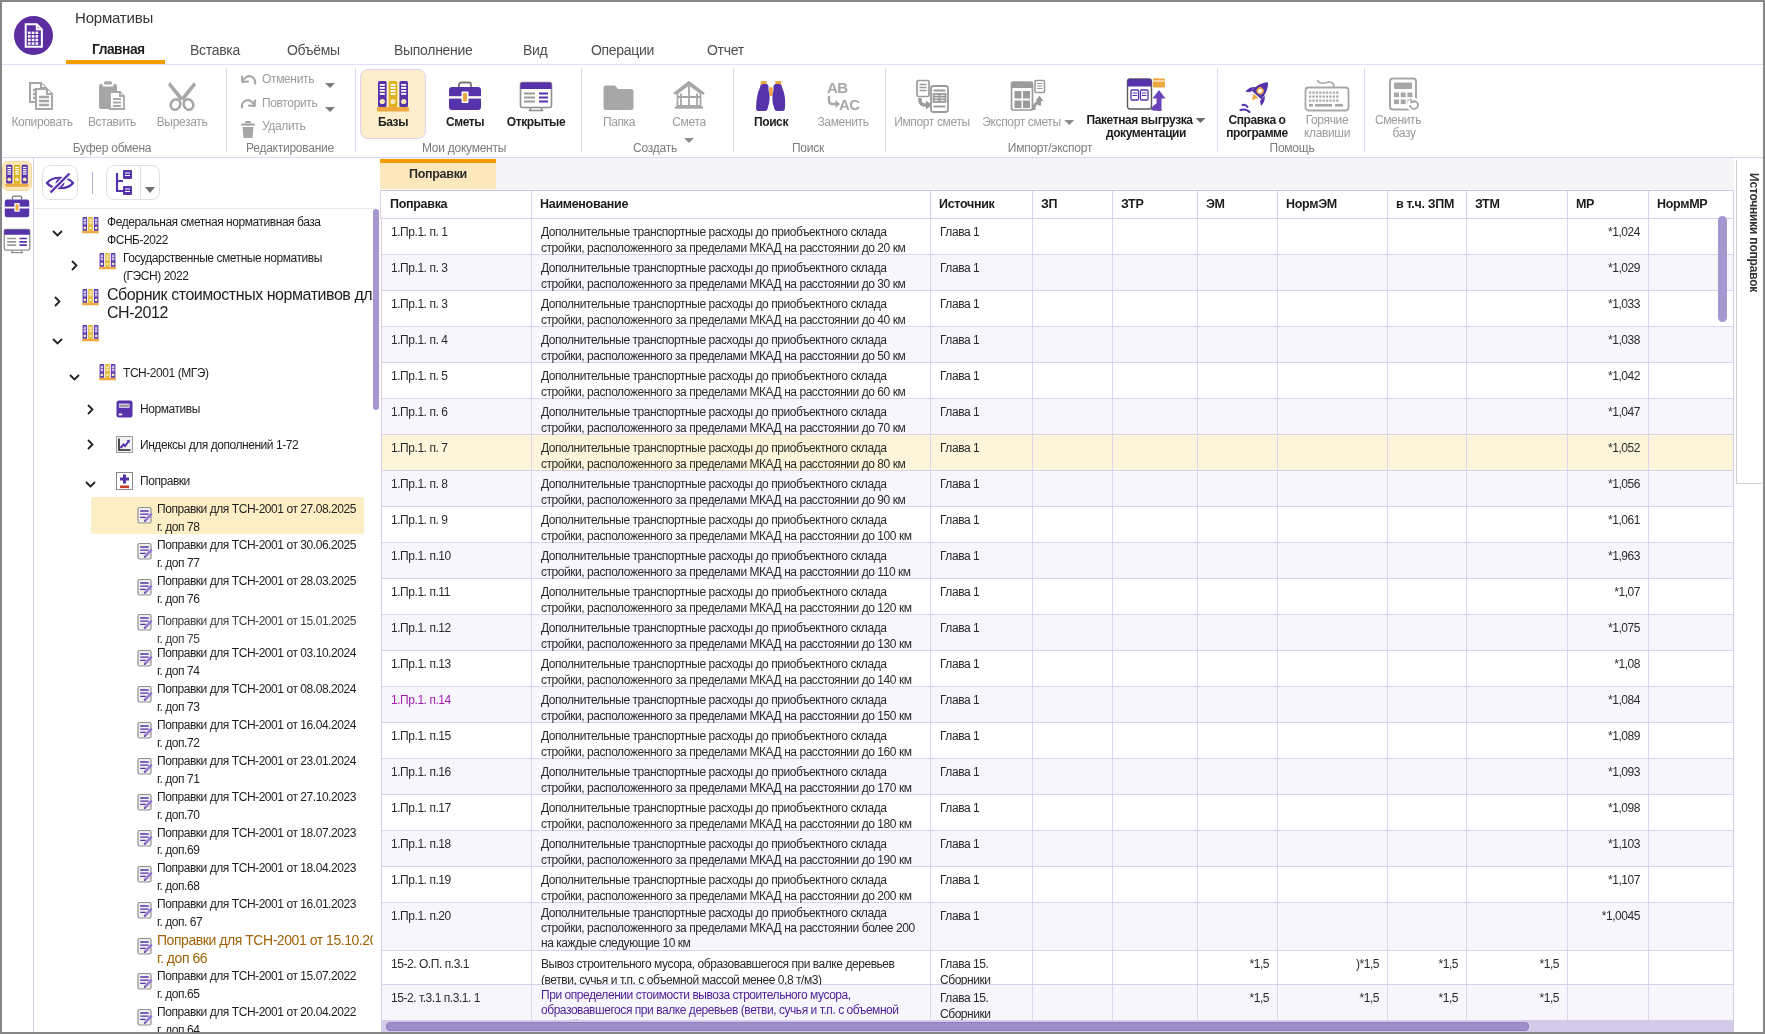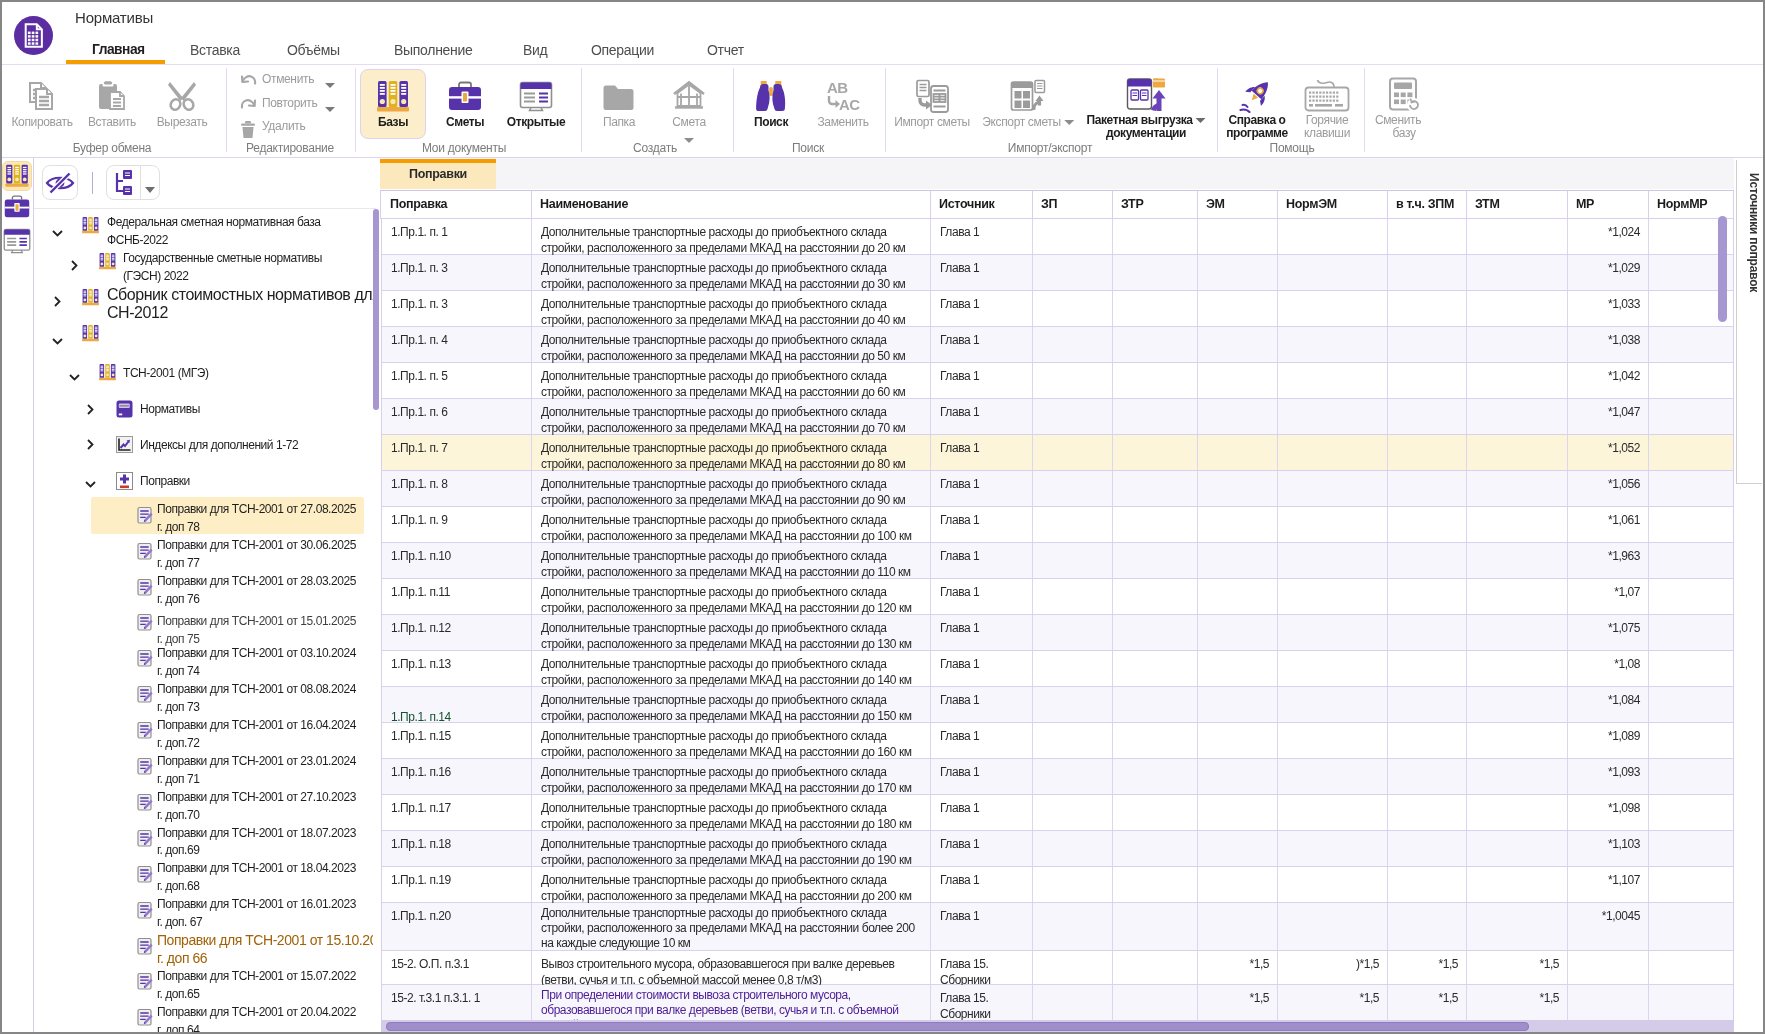--- a/index.html
+++ b/index.html
@@ -962,21 +962,21 @@
 <div class="abs" style="left:652px;top:468px;width:1px;height:35px;background:#dcd5ee"></div>
 <div class="abs" style="left:732px;top:468px;width:1px;height:35px;background:#dcd5ee"></div>
 <div class="abs" style="left:817px;top:468px;width:1px;height:35px;background:#dcd5ee"></div>
 <div class="abs" style="left:897px;top:468px;width:1px;height:35px;background:#dcd5ee"></div>
 <div class="abs" style="left:1007px;top:468px;width:1px;height:35px;background:#dcd5ee"></div>
 <div class="abs" style="left:1086px;top:468px;width:1px;height:35px;background:#dcd5ee"></div>
 <div class="abs" style="left:1187px;top:468px;width:1px;height:35px;background:#dcd5ee"></div>
 <div class="abs" style="left:1268px;top:468px;width:1px;height:35px;background:#dcd5ee"></div>
 <div class="abs" style="left:1px;top:468px;width:1px;height:36px;background:#d9cfec"></div>
 <div class="abs" style="left:1353px;top:468px;width:1px;height:36px;background:#d9cfec"></div>
-<div class="abs lbl13" style="left:11px;top:490px;color:#14532d">1.Пр.1. п.14</div>
+<div class="abs lbl13" style="left:11px;top:473px;color:#a21caf">1.Пр.1. п.14</div>
 <div class="abs lbl13" style="left:161px;top:473px;color:#2a2a2a;line-height:16px">Дополнительные транспортные расходы до приобъектного склада<br>стройки, расположенного за пределами МКАД на расстоянии до 150 км</div>
 <div class="abs lbl13" style="left:560px;top:473px;color:#2a2a2a">Глава 1</div>
 <div class="abs lbl13" style="right:94px;top:473px;color:#2a2a2a">*1,084</div>
 <div class="abs" style="left:1px;top:504px;width:1353px;height:36px;background:#fff;border-bottom:1px solid #d9d2ec"></div>
 <div class="abs" style="left:151px;top:504px;width:1px;height:35px;background:#dcd5ee"></div>
 <div class="abs" style="left:550px;top:504px;width:1px;height:35px;background:#dcd5ee"></div>
 <div class="abs" style="left:652px;top:504px;width:1px;height:35px;background:#dcd5ee"></div>
 <div class="abs" style="left:732px;top:504px;width:1px;height:35px;background:#dcd5ee"></div>
 <div class="abs" style="left:817px;top:504px;width:1px;height:35px;background:#dcd5ee"></div>
 <div class="abs" style="left:897px;top:504px;width:1px;height:35px;background:#dcd5ee"></div>

